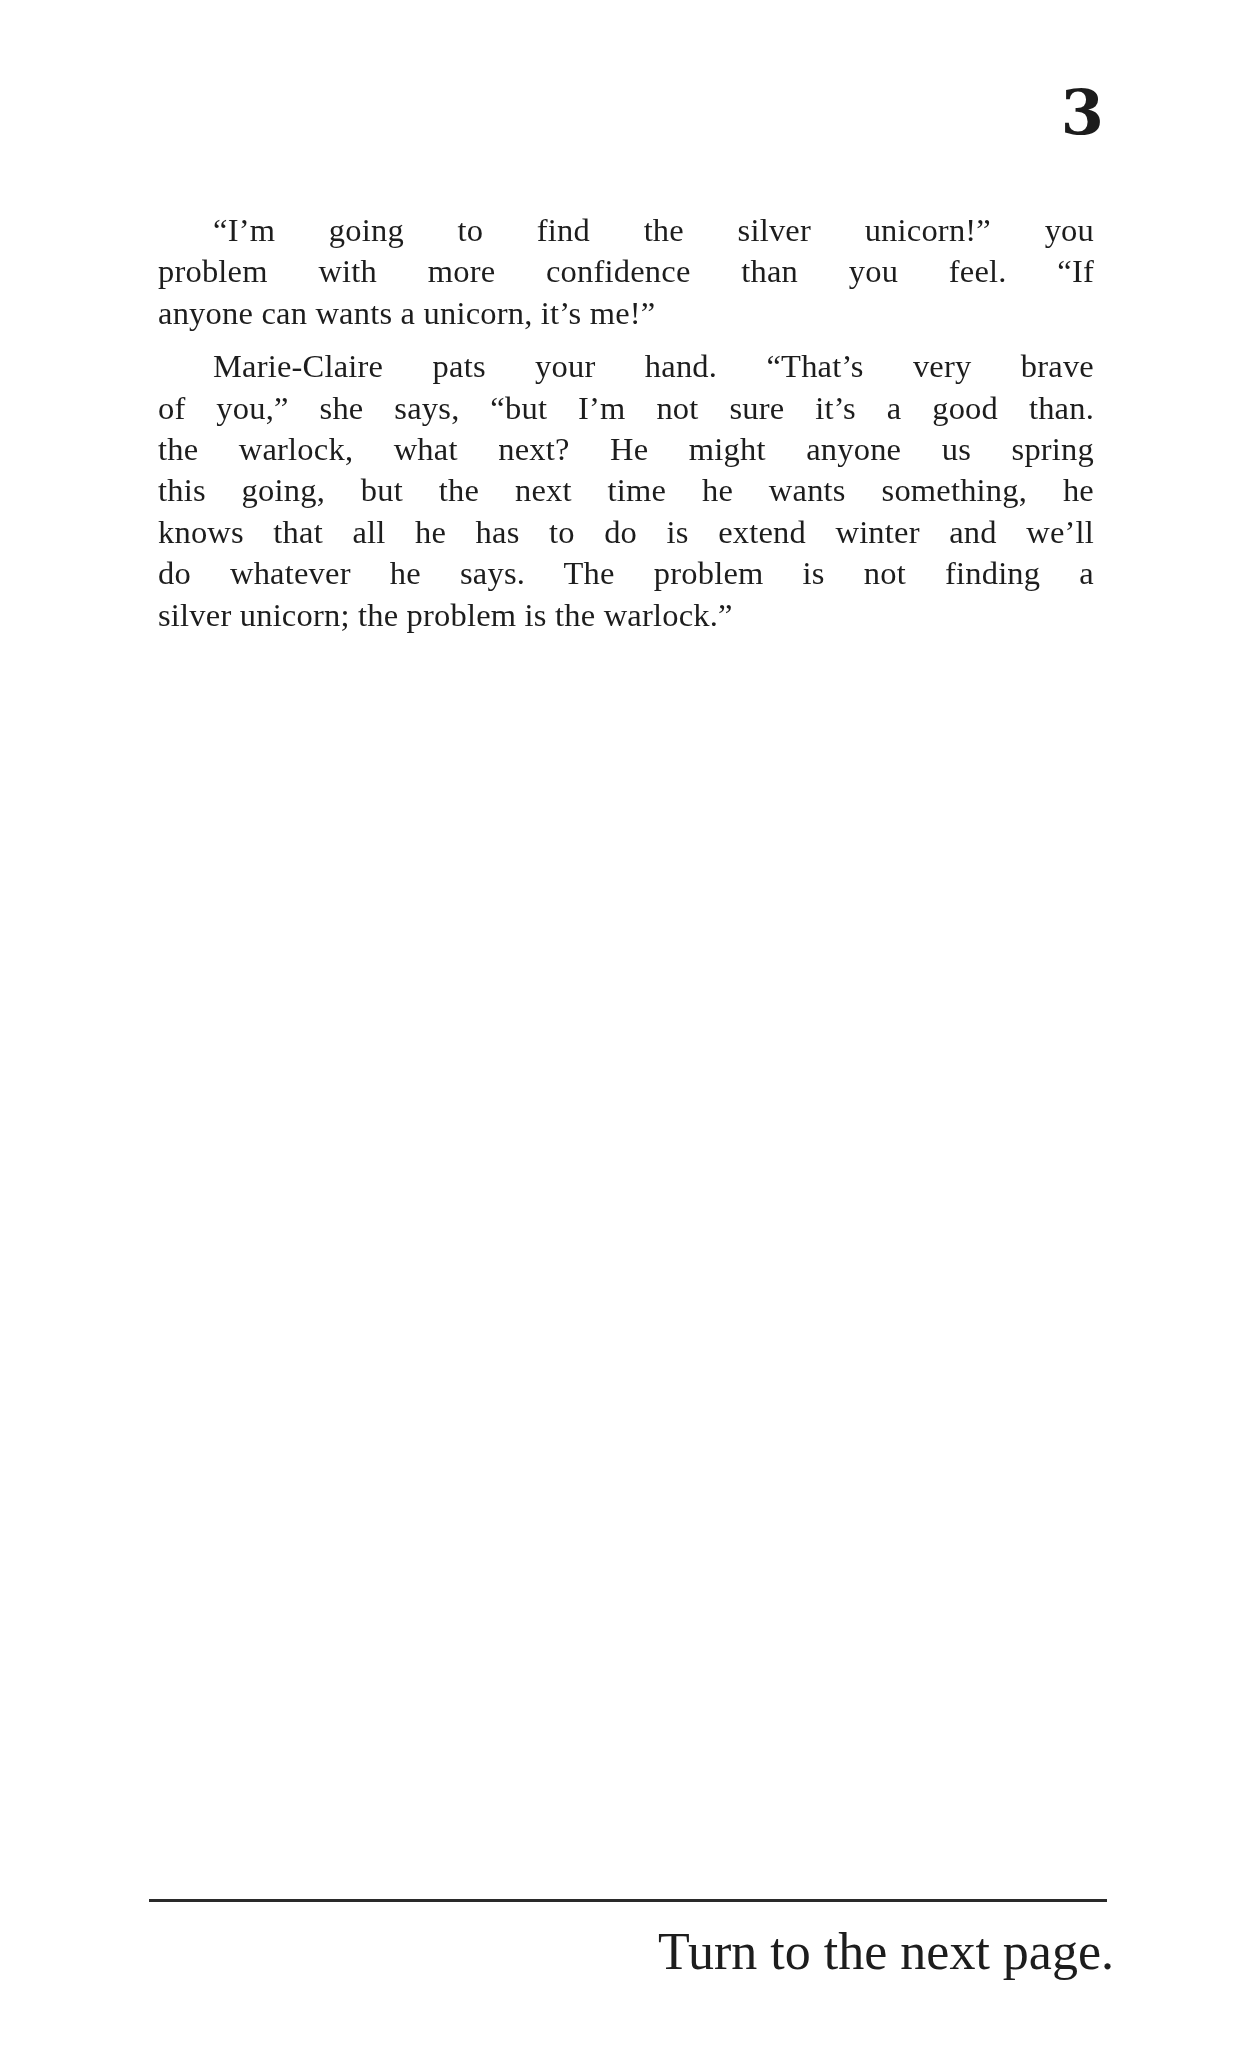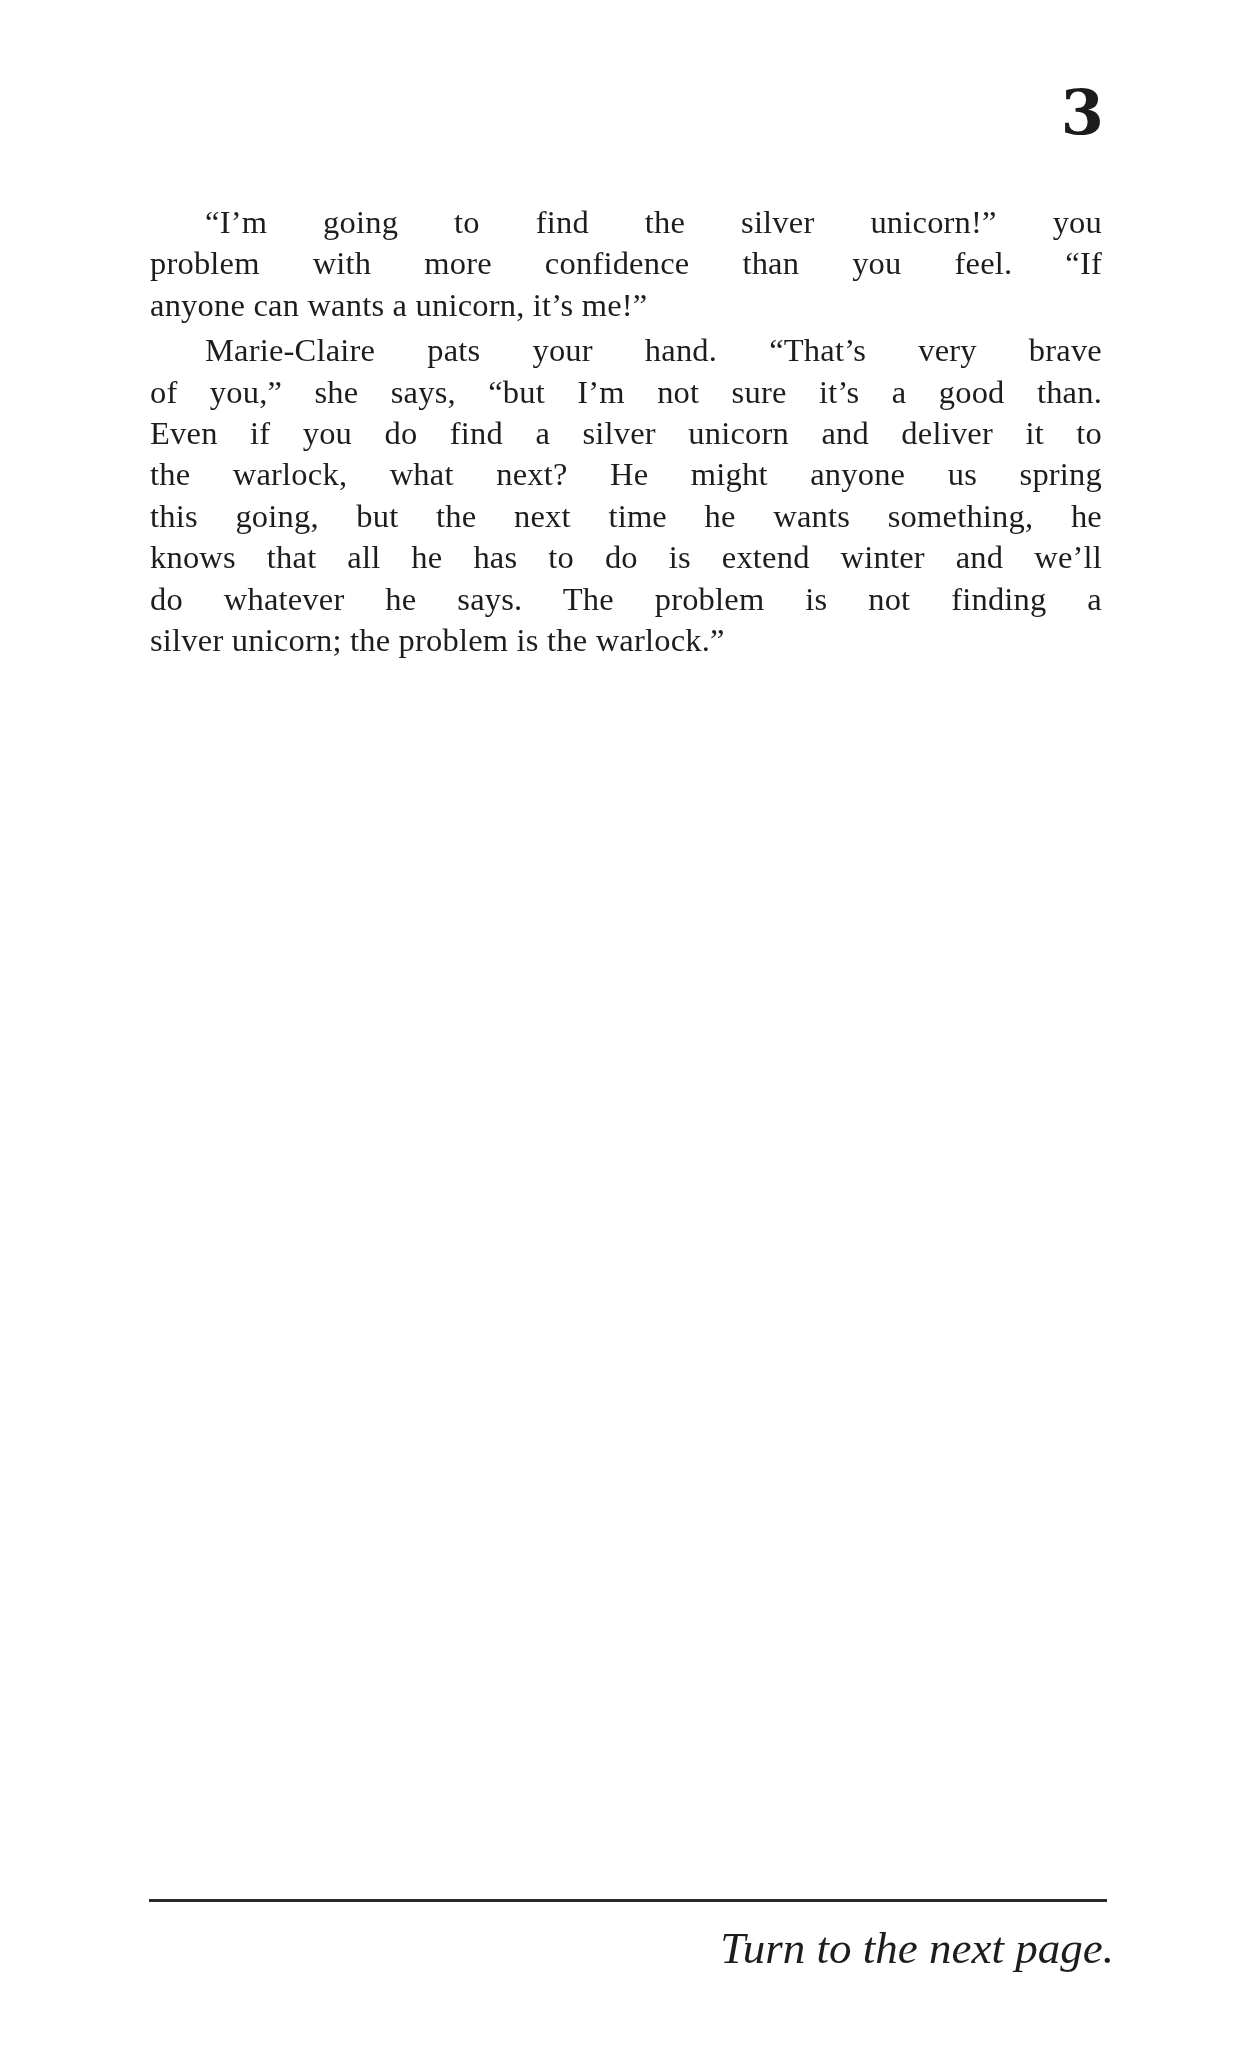--- a/index.html
+++ b/index.html
@@ -28,21 +28,21 @@
   }
   .text-block {
     position: absolute;
     left: 146px;
     top: 198px;
     width: 960px;
     font-size: 32.5px;
     color: #1d1d1d;
   }
   .paragraph {
-    margin: 4px;
+    margin: 12px;
   }
   .line {
     line-height: 41.4px;
     height: 41.4px;
     white-space: nowrap;
     text-align: justify;
     text-align-last: justify;
     letter-spacing: 0.2px;
   }
   .line.first {
@@ -62,43 +62,41 @@
     background: #2a2a2a;
     border: none;
     margin: 0;
   }
   .footer-instruction {
     position: absolute;
     left: 146px;
     top: 1921px;
     width: 968px;
     text-align: right;
-    font-style: italic;
-    font-size: 45px;
+    font-size: 52px;
     line-height: 1.2;
     color: #1d1d1d;
   }
 </style>
 </head>
 <body>
 
 <div class="book-page">
 
   <div class="page-number">3</div>
 
   <div class="text-block">
       <div class="paragraph">
         <div class="line first">“I’m going to find the silver unicorn!” you</div>
         <div class="line">problem with more confidence than you feel. “If</div>
         <div class="line last">anyone can wants a unicorn, it’s me!”</div>
       </div>
       <div class="paragraph">
         <div class="line first">Marie-Claire pats your hand. “That’s very brave</div>
         <div class="line">of you,” she says, “but I’m not sure it’s a good than.</div>
-        <div class="line">Even if you do find a silver unicorn and deliver it to</div>
         <div class="line">the warlock, what next? He might anyone us spring</div>
         <div class="line">this going, but the next time he wants something, he</div>
         <div class="line">knows that all he has to do is extend winter and we’ll</div>
         <div class="line">do whatever he says. The problem is not finding a</div>
         <div class="line last">silver unicorn; the problem is the warlock.”</div>
       </div>
     </div>
 
   <div class="footer-divider"></div>
 

